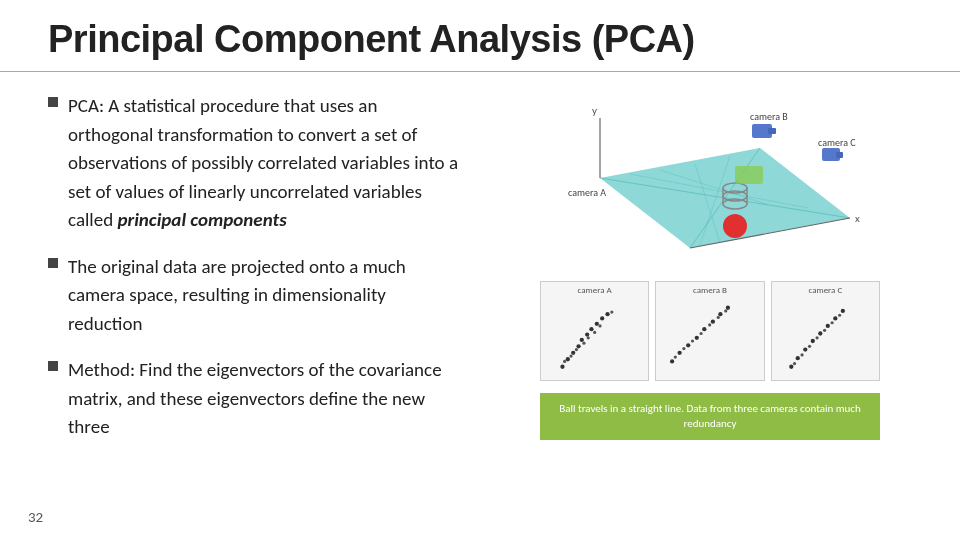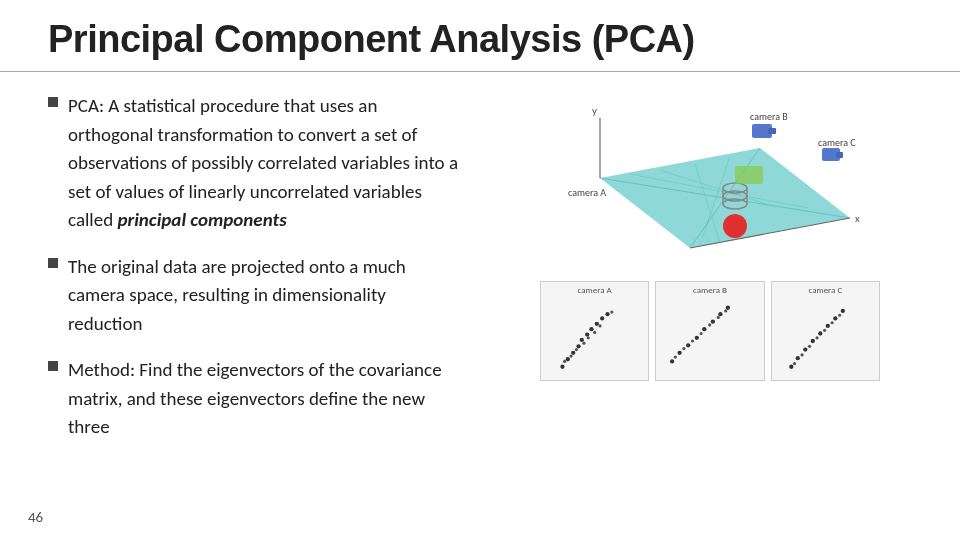--- a/index.html
+++ b/index.html
@@ -298,19 +298,20 @@
               <circle cx="42" cy="38" r="1.5" fill="#555"></circle>
               <circle cx="49" cy="31" r="1.5" fill="#555"></circle>
               <circle cx="56" cy="24" r="1.5" fill="#555"></circle>
               <circle cx="63" cy="17" r="1.5" fill="#555"></circle>
             </svg>
           </div>
         </div>
 
       </div>
 
+      <div class="caption-box">Ball travels in a straight line. Data from three cameras contain much redundancy</div>
 
     </div>
   </div>
 
-  <div class="slide-number">46</div>
+  <div class="slide-number">32</div>
 
 </div>
 
 </body></html>

